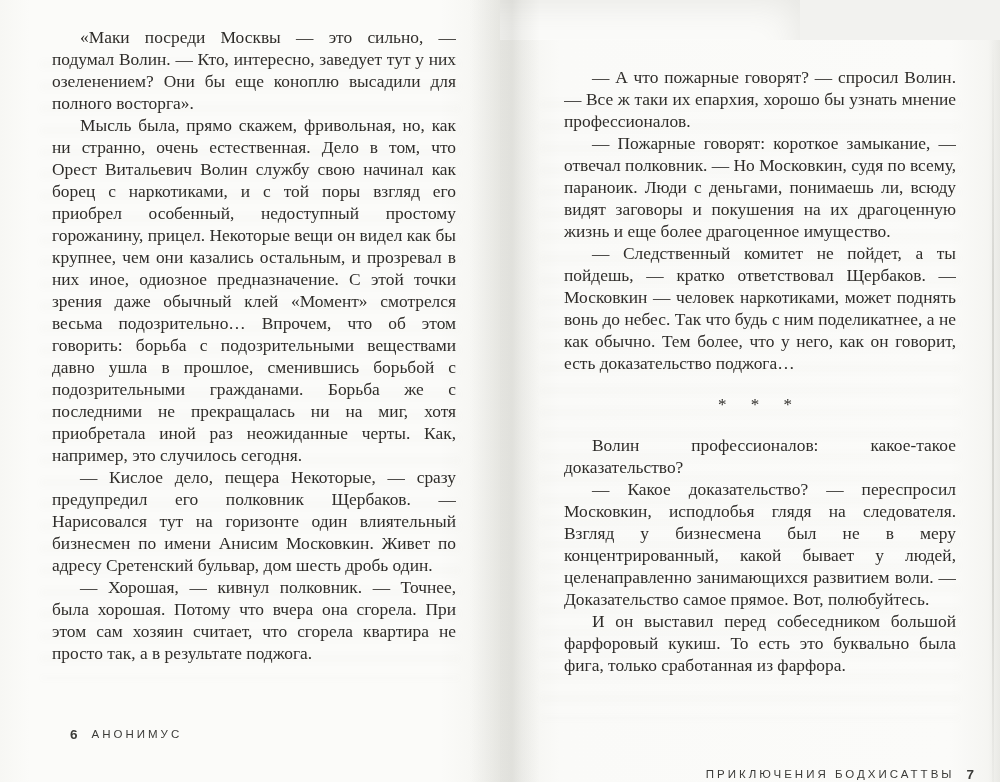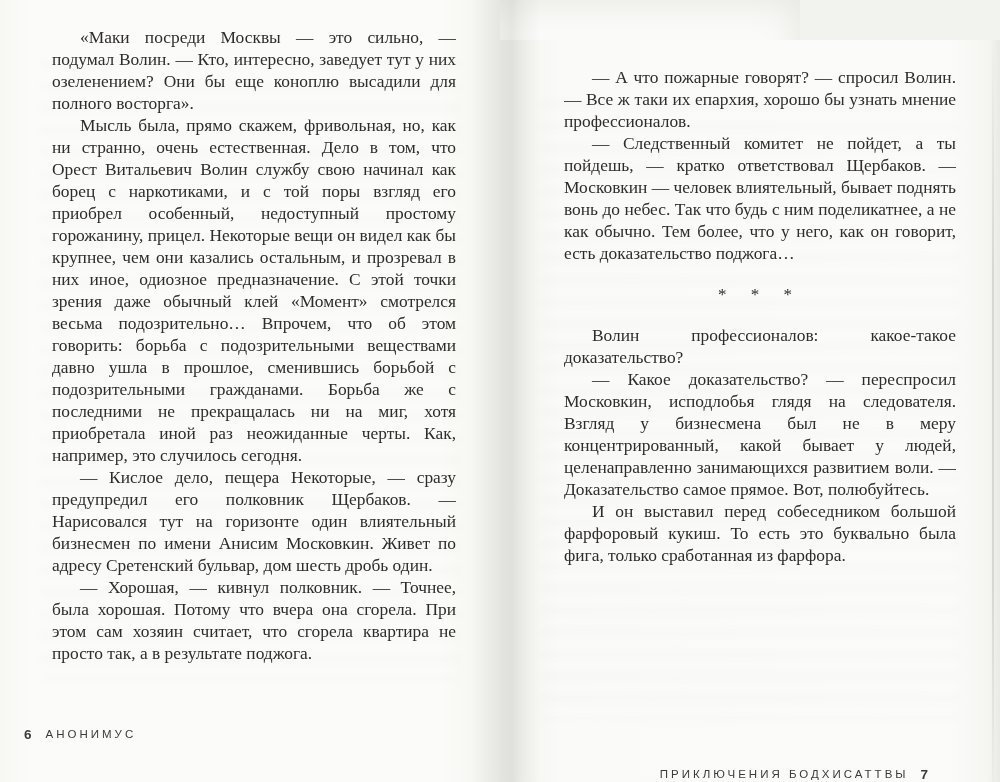--- a/index.html
+++ b/index.html
@@ -49,22 +49,22 @@
     letter-spacing:10px;
     margin:20px 0 18px 0;
     font-size:17px;
   }
   .footer{
     position:absolute;left:0;right:0;bottom:40px;height:16px;
     font-family:"Liberation Sans","DejaVu Sans",sans-serif;
     font-size:11.5px;color:#3b3b38;
     letter-spacing:3px;
   }
-  .page.left  .footer{padding-left:24px;}
-  .page.right .footer{padding-right:72px;text-align:right;}
+  .page.left  .footer{padding-left:70px;}
+  .page.right .footer{padding-right:26px;text-align:right;}
   .pagenum{
     font-weight:bold;font-size:13.5px;letter-spacing:0;
     position:relative;top:0.5px;
   }
   .page.left  .pagenum{margin-right:14px;}
   .page.right .pagenum{margin-left:12px;}
 </style>
 </head>
 <body>
 
@@ -80,21 +80,22 @@
       </div>
     <div class="footer">
       <span class="pagenum">6</span><span class="running">АНОНИМУС</span>
     </div>
   </div>
 
   <div class="page right">
     <div class="ghosting"></div>
     <div class="page-text">
         <p class="para normal">— А что пожарные говорят? — спросил Волин. — Все ж таки их епархия, хорошо бы узнать мнение профессионалов.</p>
-        <p class="para normal">— Следственный комитет не пойдет, а ты пойдешь, — кратко ответствовал Щербаков. — Московкин — человек влиятельный, бывает поднять вонь до небес. Так что будь с ним поделикатнее, а не как обычно. Тем более, что у него, как он говорит, есть доказательство поджога…</p>
+        <p class="para normal">— Пожарные говорят: короткое замыкание, — отвечал полковник. — Но Московкин, судя по всему, параноик. Люди с деньгами, понимаешь ли, всюду видят заговоры и покушения на их драгоценную жизнь и еще более драгоценное имущество.</p>
+        <p class="para normal">— Следственный комитет не пойдет, а ты пойдешь, — кратко ответствовал Щербаков. — Московкин — человек наркотиками, может поднять вонь до небес. Так что будь с ним поделикатнее, а не как обычно. Тем более, что у него, как он говорит, есть доказательство поджога…</p>
         <p class="para separator">* * *</p>
         <p class="para normal">Волин профессионалов: какое-такое доказательство?</p>
         <p class="para normal">— Какое доказательство? — переспросил Московкин, исподлобья глядя на следователя. Взгляд у бизнесмена был не в меру концентрированный, какой бывает у людей, целенаправленно занимающихся развитием воли. — Доказательство самое прямое. Вот, полюбуйтесь.</p>
         <p class="para normal">И он выставил перед собеседником большой фарфоровый кукиш. То есть это буквально была фига, только сработанная из фарфора.</p>
       </div>
     <div class="footer">
       <span class="running">ПРИКЛЮЧЕНИЯ БОДХИСАТТВЫ</span><span class="pagenum">7</span>
     </div>
     <div class="page-edge-line"></div>
   </div>

